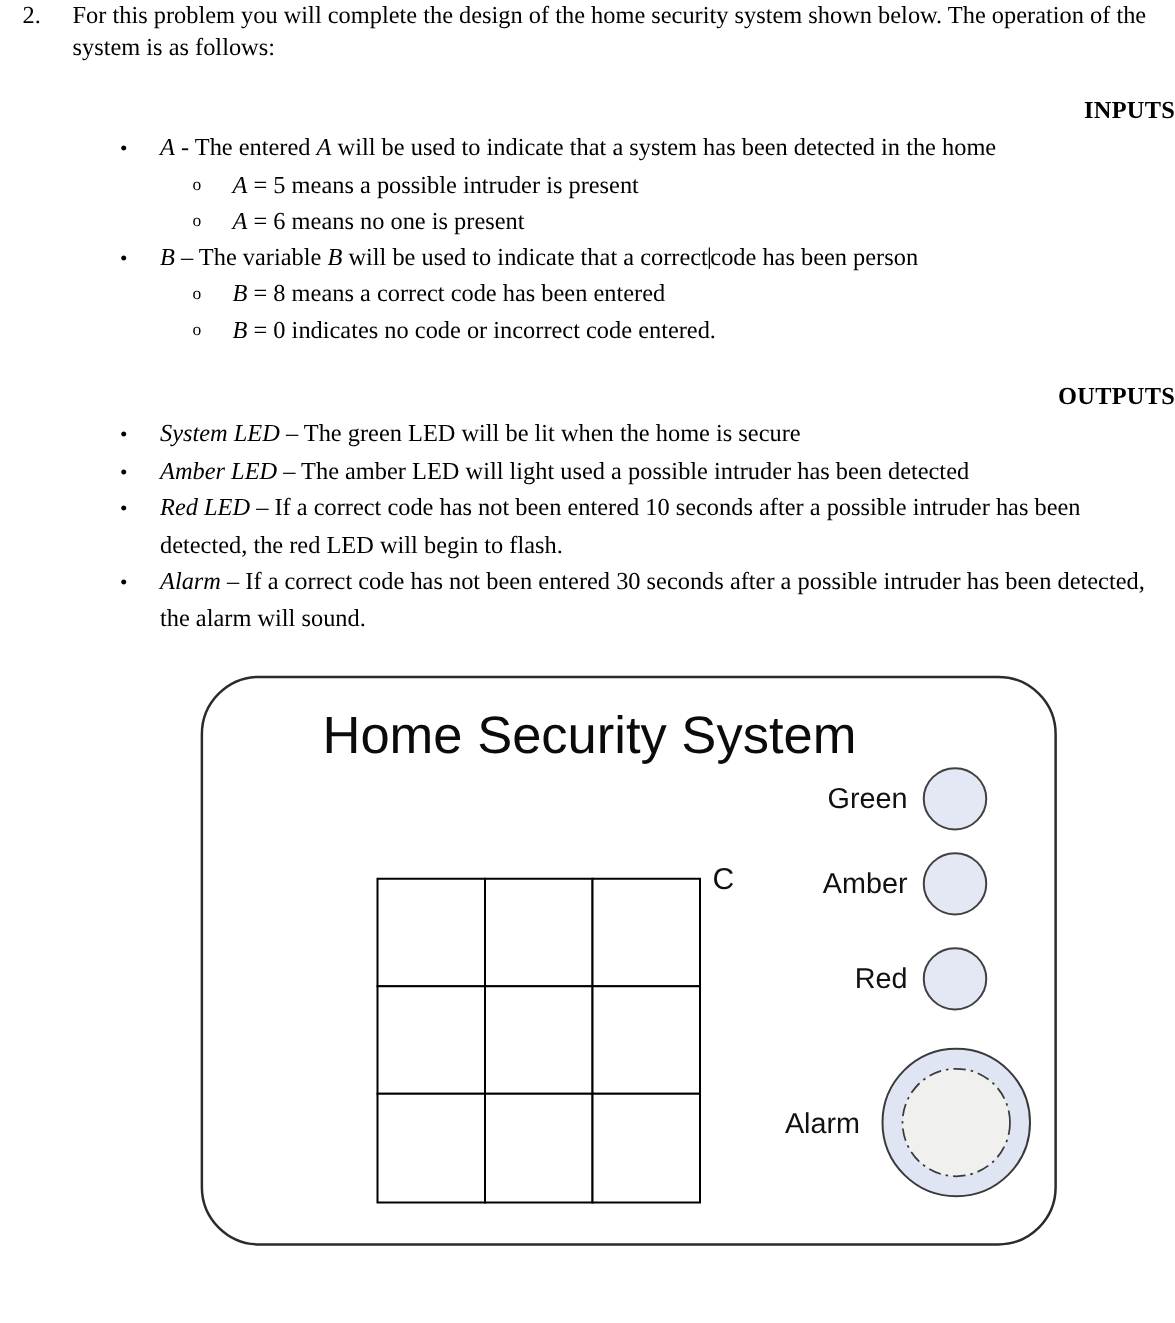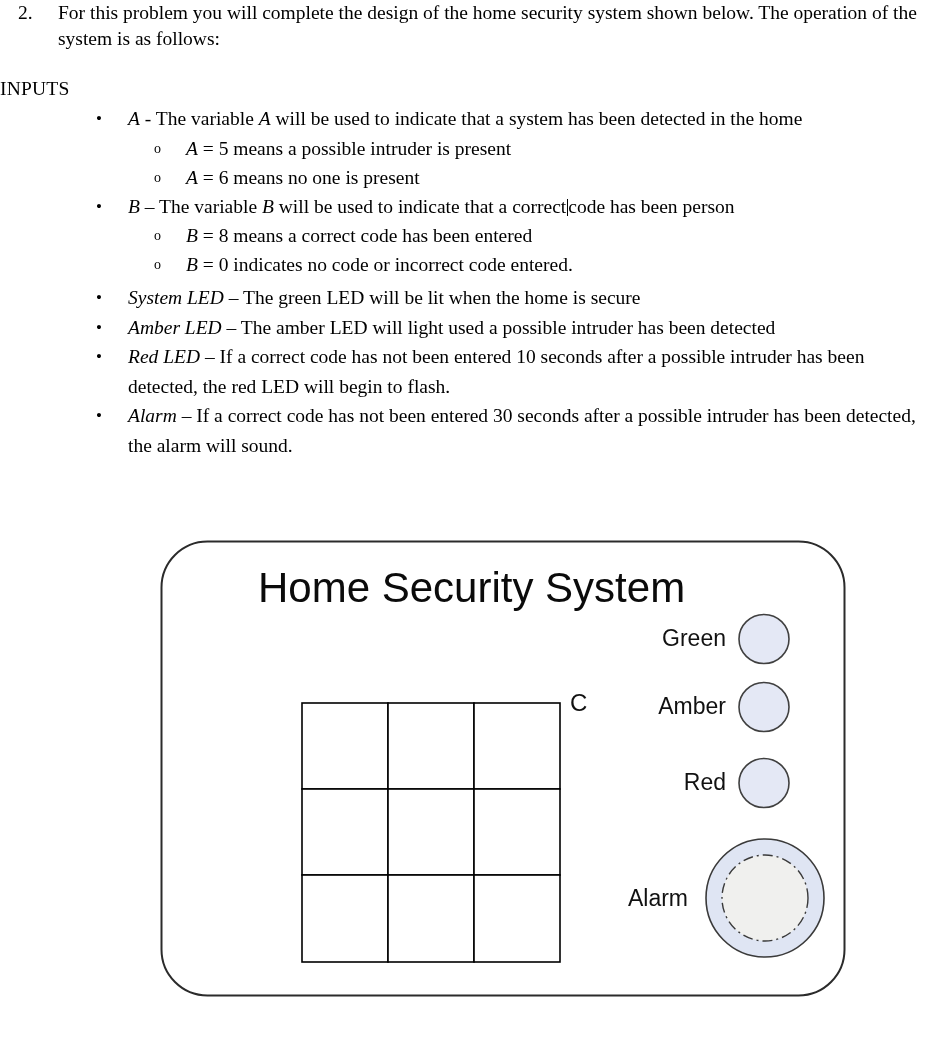--- a/index.html
+++ b/index.html
@@ -33,24 +33,25 @@
   }
   .q-num {
     position: absolute;
     left: 18px;
     top: 0;
     font-size: 19.5px;
   }
   .q-text { display: block; }
 
   .section-head {
-    text-align: left;
-    font-weight: normal;
+    text-align: right;
+    font-weight: bold;
     font-size: 19.5px;
     letter-spacing: 0.2px;
+    margin-left: 46px;
   }
   .section-head.inputs { margin-top: 26px; }
   .section-head.outputs { margin-top: 28px; }
 
   ul.lvl1 {
     list-style: none;
     margin: 4px 0 0 0;
     padding: 0;
   }
   ul.lvl1 > li {
@@ -117,21 +118,21 @@
 
   <p class="q-item">
     <span class="q-num">2.</span>
     <span class="q-text">For this problem you will complete the design of the home security system shown below. The operation of the system is as follows:</span>
   </p>
 
   <div class="section-head inputs">INPUTS</div>
 
   <ul class="lvl1">
     <li>
-      <span class="bullet">•</span><i class="v">A</i><span> - The variable </span><i class="v">A</i><span> will be used to indicate that a system has been detected in the home</span>
+      <span class="bullet">•</span><i class="v">A</i><span> - The entered </span><i class="v">A</i><span> will be used to indicate that a system has been detected in the home</span>
       <ul class="lvl2">
         <li>
           <span class="obullet">o</span><i class="v">A</i><span> = 5 means a possible intruder is present</span>
         </li>
         <li>
           <span class="obullet">o</span><i class="v">A</i><span> = 6 means no one is present</span>
         </li>
       </ul>
     </li>
     <li>
@@ -140,20 +141,21 @@
         <li>
           <span class="obullet">o</span><i class="v">B</i><span> = 8 means a correct code has been entered</span>
         </li>
         <li>
           <span class="obullet">o</span><i class="v">B</i><span> = 0 indicates no code or incorrect code entered.</span>
         </li>
       </ul>
     </li>
   </ul>
 
+  <div class="section-head outputs">OUTPUTS</div>
 
   <ul class="lvl1 outputs">
     <li>
       <span class="bullet">•</span><i class="v">System LED</i><span> – The green LED will be lit when the home is secure</span>
     </li>
     <li>
       <span class="bullet">•</span><i class="v">Amber LED</i><span> – The amber LED will light used a possible intruder has been detected</span>
     </li>
     <li>
       <span class="bullet">•</span><i class="v">Red LED</i><span> – If a correct code has not been entered 10 seconds after a possible intruder has been detected, the red LED will begin to flash.</span>

